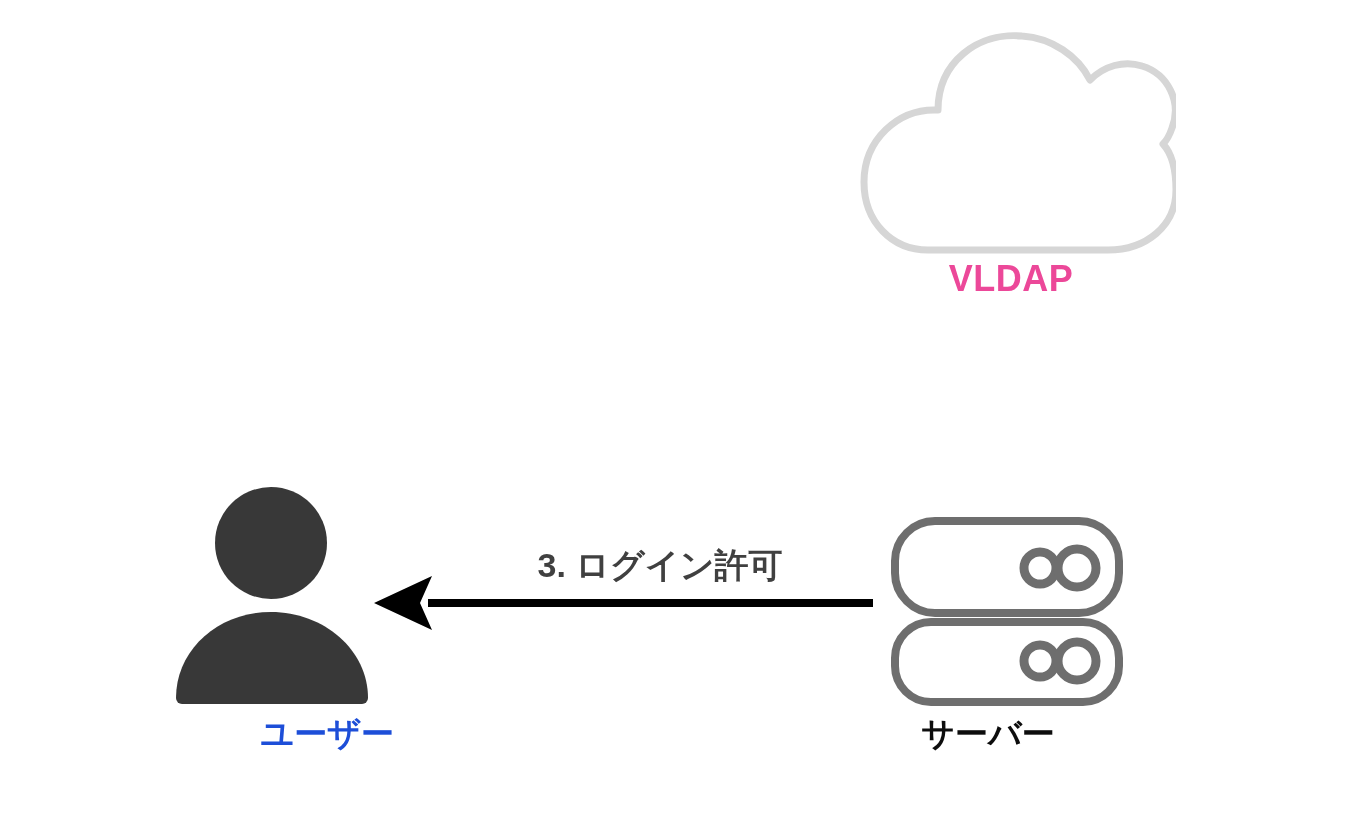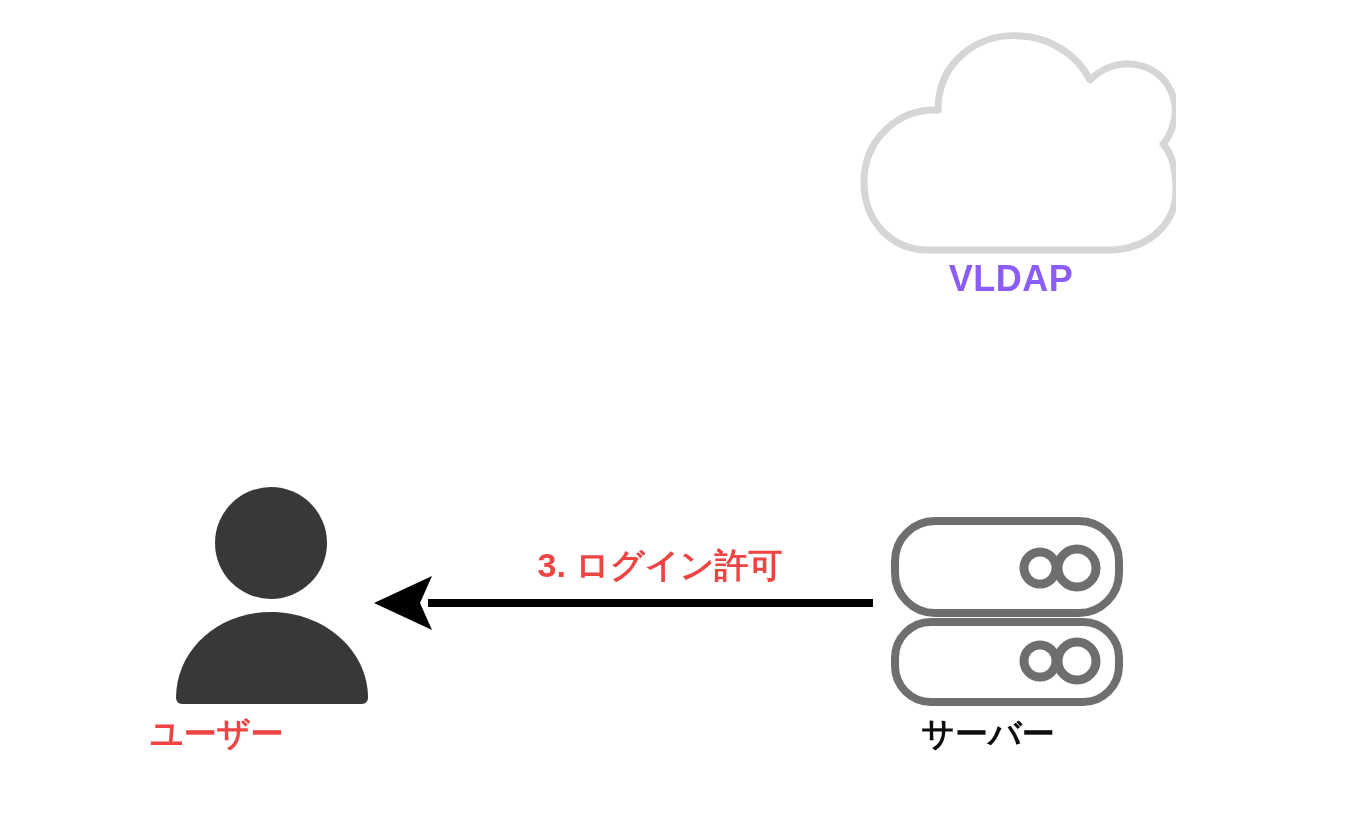--- a/index.html
+++ b/index.html
@@ -31,40 +31,40 @@
     display: block;
   }
   #cloud-label {
     position: absolute;
     left: 846px;
     top: 258px;
     width: 330px;
     text-align: center;
     font-size: 36px;
     font-weight: bold;
-    color: #8b5cf6;
+    color: #ec4899;
     letter-spacing: 0.5px;
     white-space: nowrap;
   }
   
   #user-node {
     left: 168px;
     top: 482px;
     width: 208px;
     height: 222px;
   }
   #user-label {
     position: absolute;
     left: 150px;
     top: 712px;
     width: 244px;
-    text-align: left;
+    text-align: right;
     font-size: 33px;
     font-weight: bold;
-    color: #ef4444;
+    color: #1d4ed8;
     white-space: nowrap;
   }
   
   #server-node {
     left: 886px;
     top: 512px;
     width: 244px;
     height: 196px;
   }
   #server-label {
@@ -86,21 +86,21 @@
     height: 70px;
   }
   #arrow-label {
     position: absolute;
     left: 410px;
     top: 543px;
     width: 500px;
     text-align: center;
     font-size: 34px;
     font-weight: bold;
-    color: #ef4444;
+    color: #404040;
     white-space: nowrap;
     letter-spacing: 0px;
   }
 </style>
 </head>
 <body>
 
 <div id="canvas">
 
   <div class="node" id="cloud-node">

